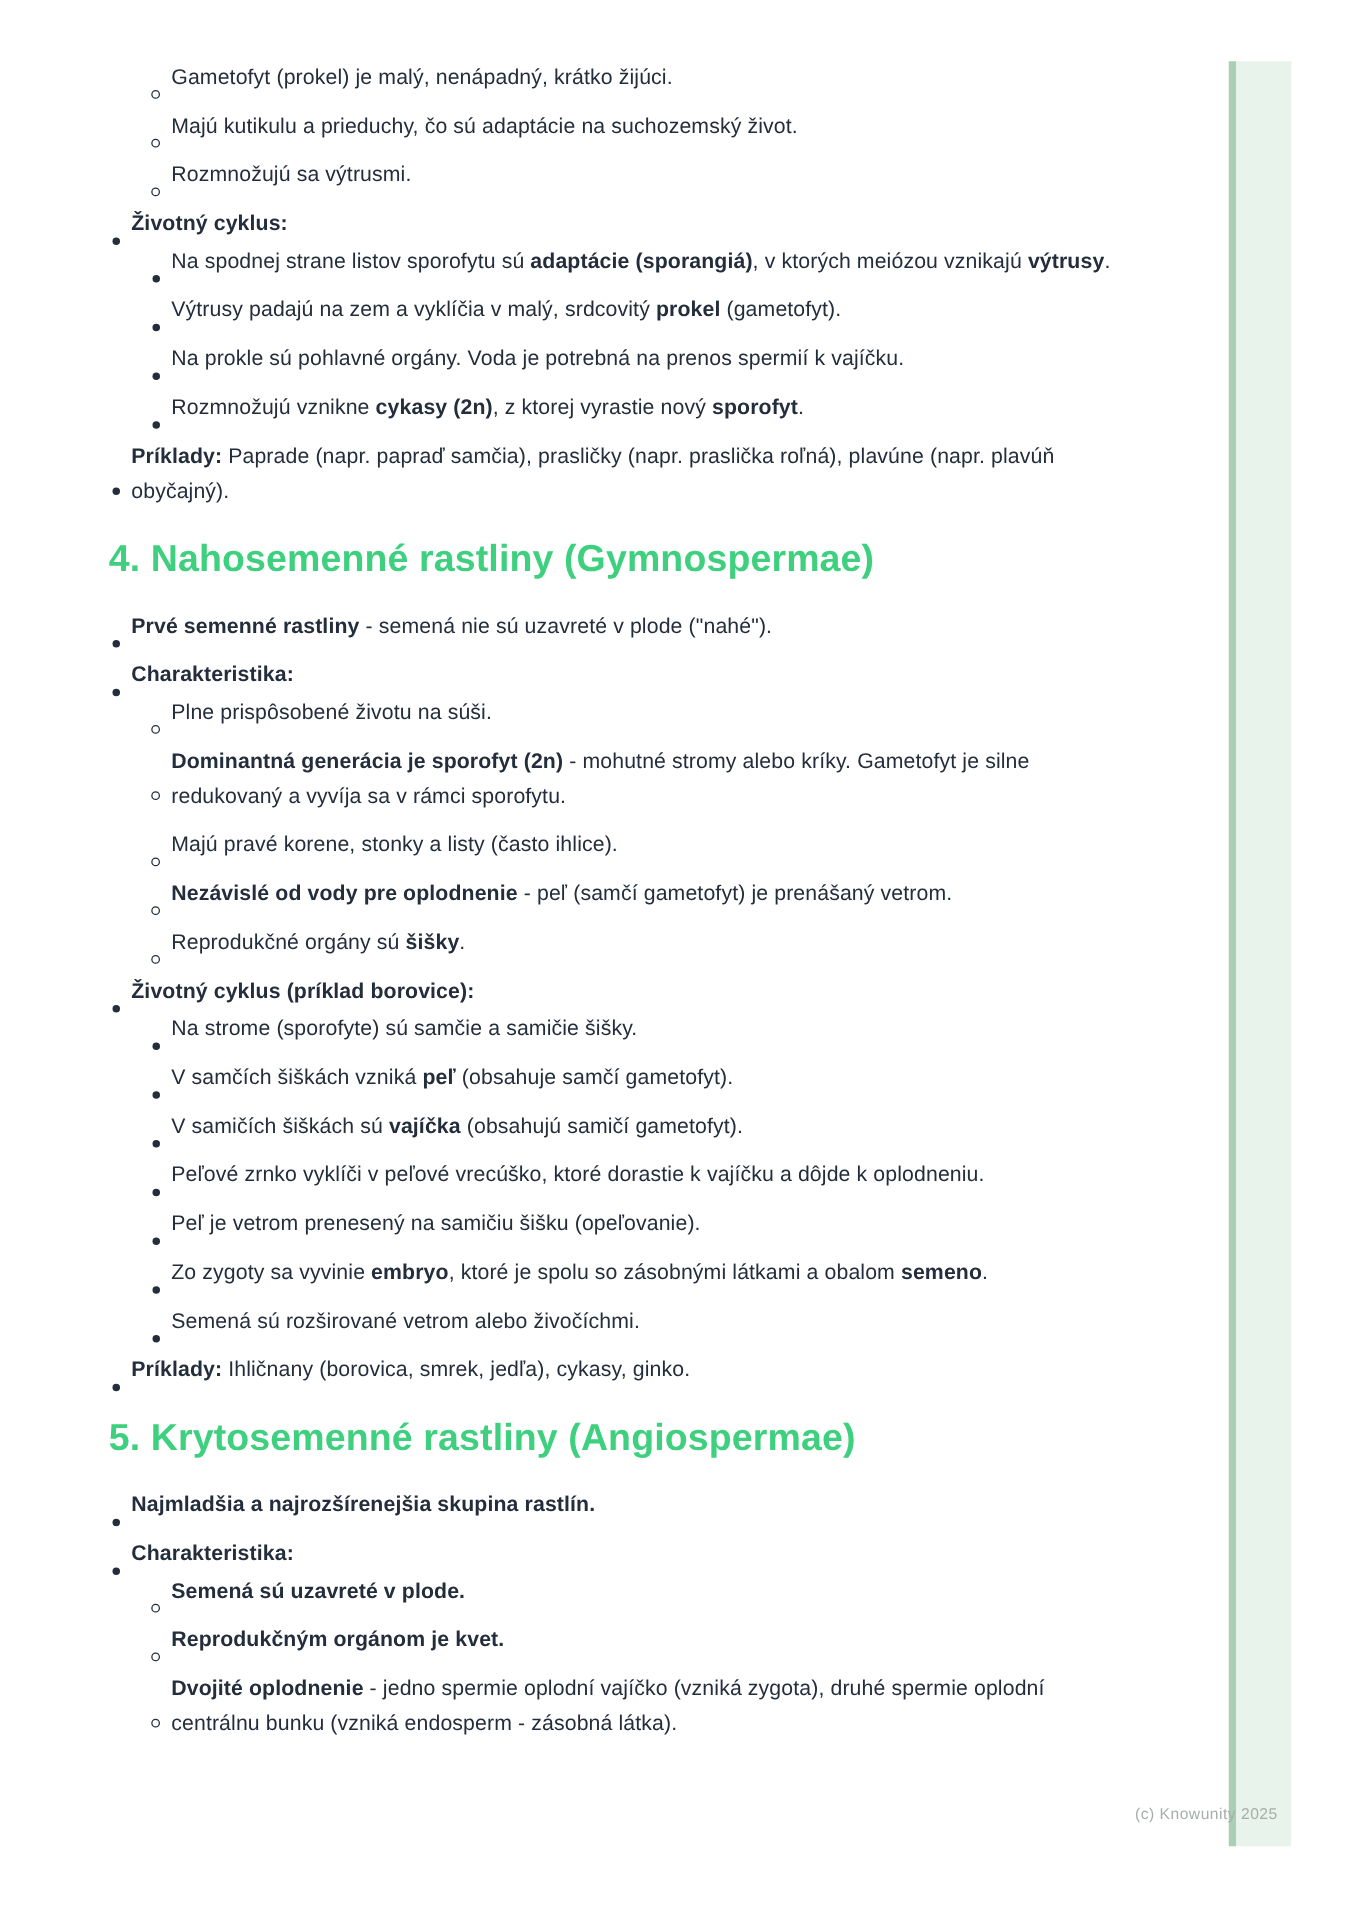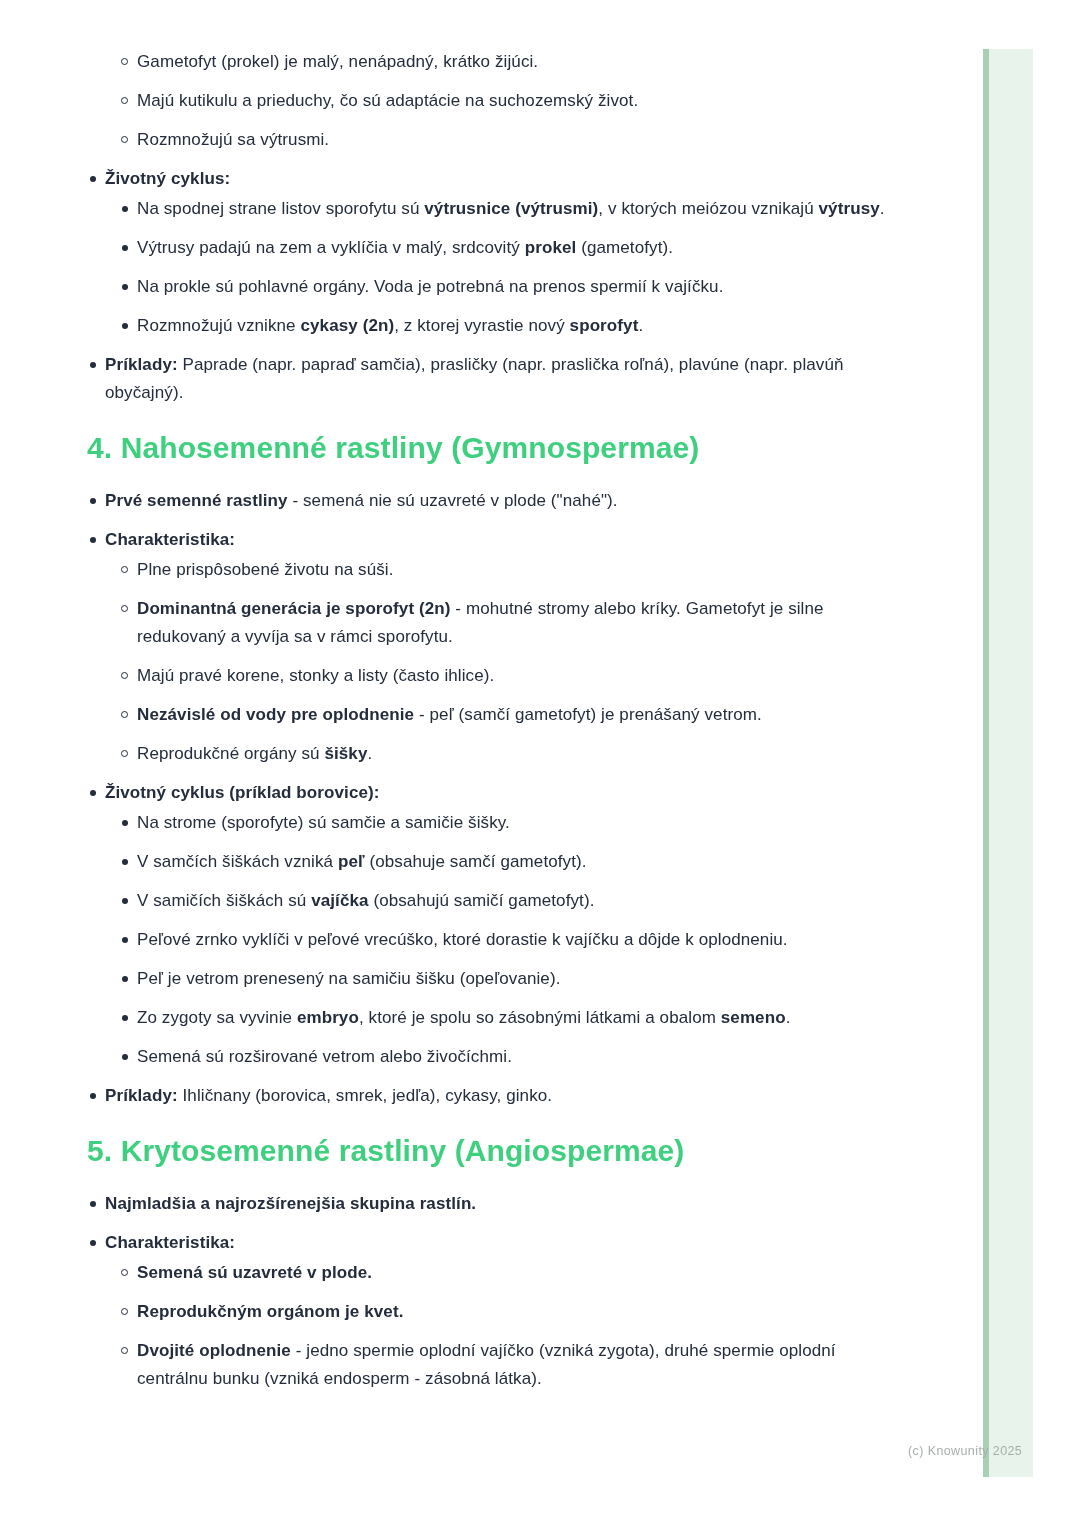--- a/index.html
+++ b/index.html
@@ -23,20 +23,21 @@
     position:absolute;
     left:87px;top:48px;
     width:818px;
   }
   .li{
     display:flex;
     font-size:17px;
     line-height:28px;
     margin-bottom:11px;
     letter-spacing:0.1px;
+    align-items:center;
   }
   .li.indent1{margin-left:2px;}
   .li.indent2{margin-left:34px;}
   .li.tight{margin-bottom:2px;}
   .marker{
     flex:none;
     width:16px;
     position:relative;
   }
   .marker.disc::before{
@@ -112,21 +113,21 @@
     <div class="li indent2">
       <span class="marker circle"></span>
       <span class="txt"><span>Rozmnožujú sa výtrusmi.</span></span>
     </div>
     <div class="li indent1 tight">
       <span class="marker disc"></span>
       <span class="txt"><span class="b">Životný cyklus:</span></span>
     </div>
     <div class="li indent2">
       <span class="marker disc"></span>
-      <span class="txt"><span>Na spodnej strane listov sporofytu sú </span><span class="b">výtrusnice (výtrusmi)</span><span>, v ktorých meiózou vznikajú </span><span class="b">výtrusy</span><span>.</span></span>
+      <span class="txt"><span>Na spodnej strane listov sporofytu sú </span><span class="b">adaptácie (sporangiá)</span><span>, v ktorých meiózou vznikajú </span><span class="b">výtrusy</span><span>.</span></span>
     </div>
     <div class="li indent2">
       <span class="marker disc"></span>
       <span class="txt"><span>Výtrusy padajú na zem a vyklíčia v malý, srdcovitý </span><span class="b">prokel</span><span> (gametofyt).</span></span>
     </div>
     <div class="li indent2">
       <span class="marker disc"></span>
       <span class="txt"><span>Na prokle sú pohlavné orgány. Voda je potrebná na prenos spermií k vajíčku.</span></span>
     </div>
     <div class="li indent2">

